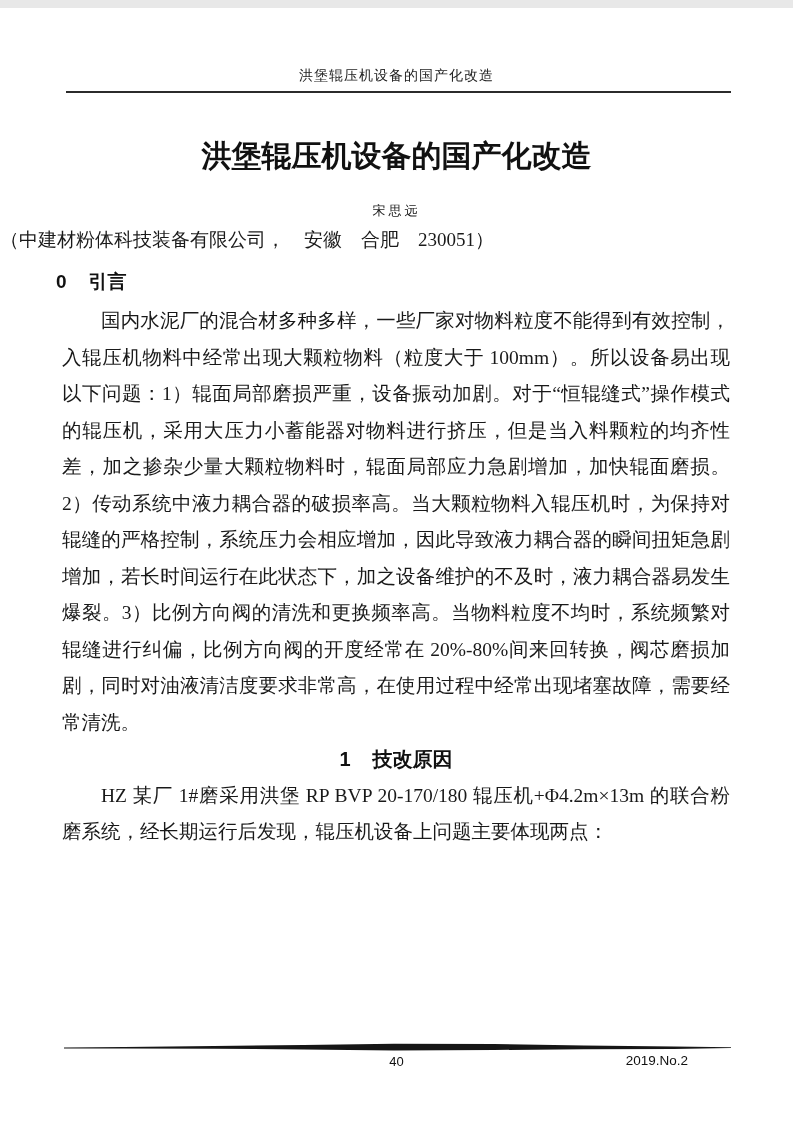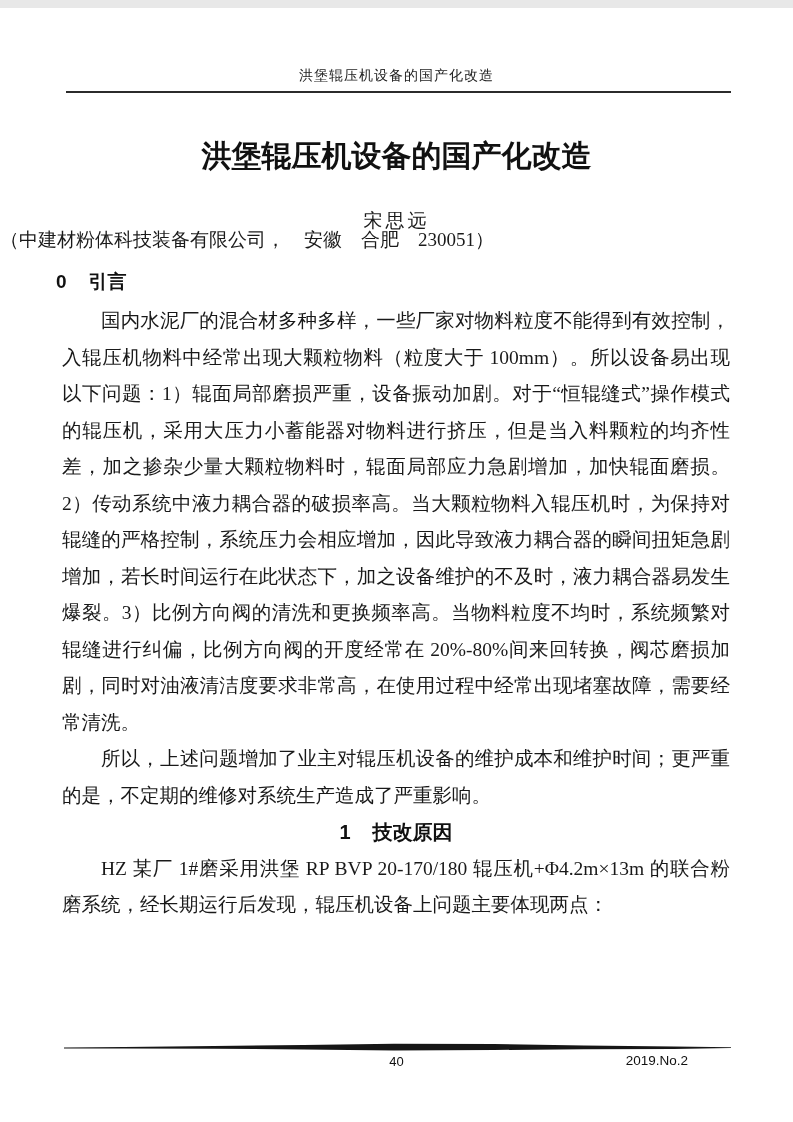--- a/index.html
+++ b/index.html
@@ -31,23 +31,23 @@
     position: absolute;
     top: 128px; left: 0; width: 100%;
     text-align: center;
     font-size: 30px;
     font-weight: bold;
     line-height: 40px;
     color: #111111;
   }
   .doc-author {
     position: absolute;
-    top: 200px; left: 0; width: 100%;
+    top: 194px; left: 0; width: 100%;
     text-align: center;
-    font-size: 19px;
+    font-size: 13px;
     letter-spacing: 3px;
     color: #1a1a1a;
   }
   .doc-affiliation {
     position: absolute;
     top: 219px; left: 0; width: 100%;
     text-align: left;
     font-size: 19px;
     color: #1a1a1a;
   }
@@ -118,21 +118,20 @@
   <div class="doc-author">宋思远</div>
 
   <div class="doc-affiliation">（中建材粉体科技装备有限公司，　安徽　合肥　230051）</div>
 
   <div class="section-heading-0">
     <span class="heading-num">0</span><span>引言</span>
   </div>
 
   <div class="body-flow">
     <p>国内水泥厂的混合材多种多样，一些厂家对物料粒度不能得到有效控制，入辊压机物料中经常出现大颗粒物料（粒度大于 100mm）。所以设备易出现以下问题：1）辊面局部磨损严重，设备振动加剧。对于“恒辊缝式”操作模式的辊压机，采用大压力小蓄能器对物料进行挤压，但是当入料颗粒的均齐性差，加之掺杂少量大颗粒物料时，辊面局部应力急剧增加，加快辊面磨损。2）传动系统中液力耦合器的破损率高。当大颗粒物料入辊压机时，为保持对辊缝的严格控制，系统压力会相应增加，因此导致液力耦合器的瞬间扭矩急剧增加，若长时间运行在此状态下，加之设备维护的不及时，液力耦合器易发生爆裂。3）比例方向阀的清洗和更换频率高。当物料粒度不均时，系统频繁对辊缝进行纠偏，比例方向阀的开度经常在 20%-80%间来回转换，阀芯磨损加剧，同时对油液清洁度要求非常高，在使用过程中经常出现堵塞故障，需要经常清洗。</p>
-    <p>所以，上述问题增加了业主对辊压机设备的维护成本和维护时间；更严重的是，不定期的维修对系统生产造成了严重影响。</p>
 
     <h2>
       <span class="heading-num">1</span><span>技改原因</span>
     </h2>
 
     <p>HZ 某厂 1#磨采用洪堡 RP BVP 20-170/180 辊压机+Φ4.2m×13m 的联合粉磨系统，经长期运行后发现，辊压机设备上问题主要体现两点：</p>
   </div>
 
   <svg class="footer-rule" viewBox="0 0 667 9" preserveAspectRatio="none">
     <polygon fill="#161616" points="

